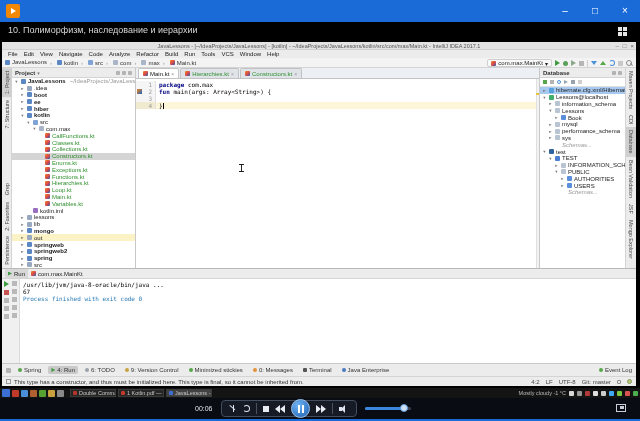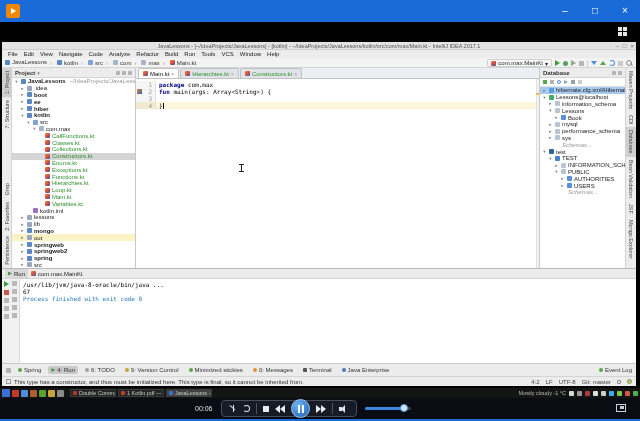--- a/index.html
+++ b/index.html
@@ -198,20 +198,21 @@
     <div class="win-controls">
       <span>–</span>
       <span>□</span>
       <span>×</span>
     </div>
   </div>
 
   <div class="video">
 
     <div class="video-titlebar">
+      <span class="video-title">10. Полиморфизм, наследование и иерархии</span>
       <span class="grid-icon">
           <i></i>
           <i></i>
           <i></i>
           <i></i>
         </span>
     </div>
 
     <div class="ide">
 

